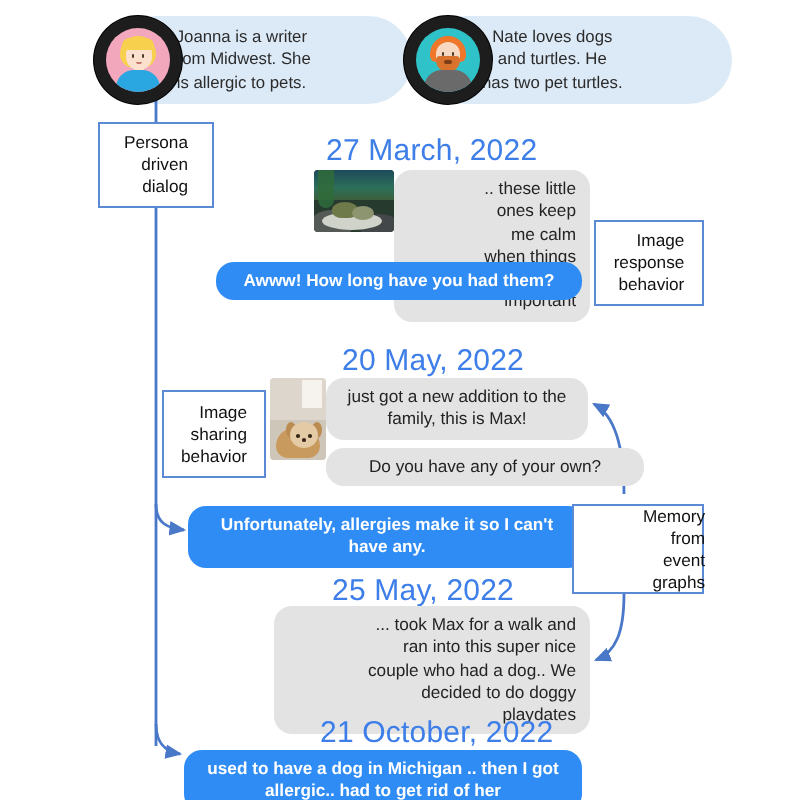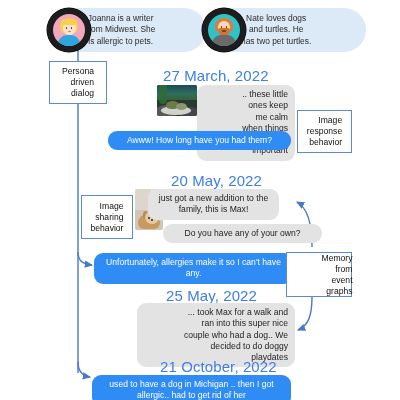--- a/index.html
+++ b/index.html
@@ -63,21 +63,21 @@
   
   .date{
     position:absolute;font-size:15px;color:#3d7ee8;letter-spacing:.1px;
     white-space:nowrap;z-index:3;
   }
   .bub{
     position:absolute;box-sizing:border-box;border-radius:9px;z-index:3;
     font-size:8.6px;line-height:11.3px;padding:4px 7px;
   }
   .bub.grey{background:#e3e3e4;color:#232323;}
-  .bub.blue{background:#2f8cf5;color:#ffffff;}
+  .bub.blue{background:#2f8cf5;color:#ffffff;font-weight:bold;}
   .bub.c{text-align:center;}
   .bub.l{text-align:right;padding-left:44px;}
 
   
   .photo{position:absolute;overflow:hidden;border-radius:2px;z-index:3;}
   .turtle-img{background:#273a2e;}
   .turtle-img .water{position:absolute;left:0;top:0;right:0;height:48%;background:linear-gradient(180deg,#1d4a5a,#2d6f5a 60%,#3b5e3a);}
   .turtle-img .plant{position:absolute;left:2px;top:0;width:8px;height:60%;background:#2f6b3a;border-radius:0 0 4px 4px;opacity:.85;}
   .turtle-img .rock{position:absolute;left:-2px;bottom:-3px;width:22px;height:14px;border-radius:50%;background:#565a56;}
   .turtle-img .rock2{position:absolute;right:-3px;bottom:-4px;width:20px;height:13px;border-radius:50%;background:#43474a;}
@@ -204,21 +204,21 @@
       <div class="sofa"></div>
     <div class="body"></div>
       <div class="ear l"></div>
       <div class="ear r"></div>
     <div class="head"></div>
     <div class="eye l"></div>
       <div class="eye r"></div>
       <div class="nose"></div>
   </div>
 
-  <div class="bub grey c" style="left:148px;top:189px;width:131px;">just got a new addition to
+  <div class="bub grey c" style="left:163px;top:189px;width:131px;">just got a new addition to
 the family, this is Max!</div>
 
   <div class="bub grey c" style="left:135px;top:224px;width:159px;margin-left:28px;">Do you have any of your own?</div>
 
   <div class="bub blue c" style="left:94px;top:253px;width:199px;">Unfortunately, allergies make it so I
 can't have any.</div>
 
   <div class="date" style="left:166px;top:287px;">25 May, 2022</div>
 
   <div class="bub grey l" style="left:137px;top:303px;width:158px;">... took Max for a walk and ran

